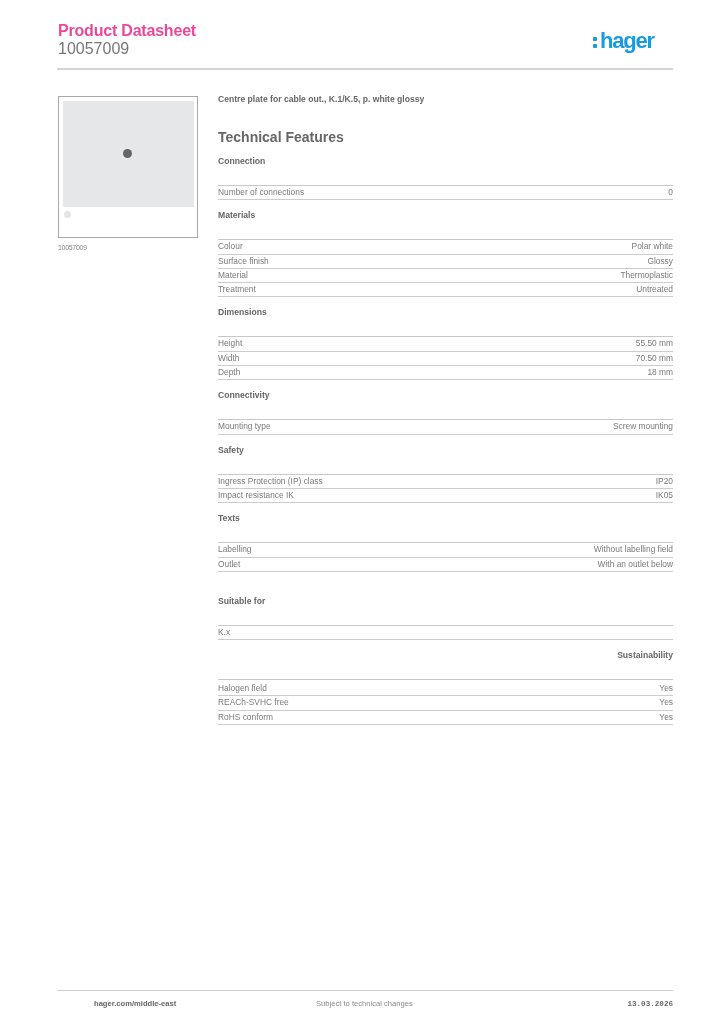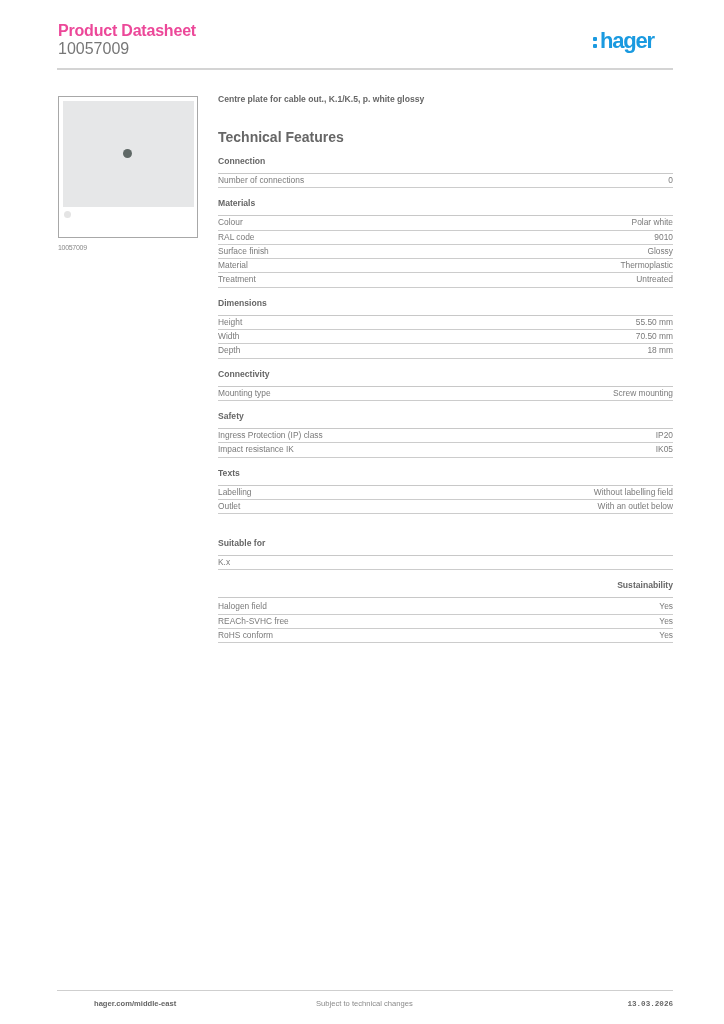--- a/index.html
+++ b/index.html
@@ -17,21 +17,21 @@
   .plate { position: absolute; left: 4px; top: 4px; width: 131px; height: 106px; background: #e6e7e8; }
   .plate-hole { position: absolute; left: 60px; top: 48px; width: 9px; height: 9px; border-radius: 50%; background: #5f6866; }
   .swatch { position: absolute; left: 5px; top: 114px; width: 7px; height: 7px; border-radius: 50%; background: #e4e4e4; }
   .img-caption { position: absolute; left: 58px; top: 244px; font-size: 7px; color: #888; letter-spacing: -0.3px; }
 
   .content { position: absolute; left: 218px; top: 92px; width: 455px; }
   .product-name { font-size: 8.6px; font-weight: bold; color: #666; height: 14px; line-height: 14px; margin-bottom: 24px; }
   .tech-title { font-size: 14px; font-weight: bold; color: #666; height: 14px; line-height: 14px; margin-bottom: 11px; }
   .section { margin-bottom: 9px; }
   .section.gap-lg { margin-bottom: 23px; }
-  .sec-head { font-size: 8.6px; font-weight: bold; color: #666; height: 12px; line-height: 12px; border-bottom: 1.4px solid #c8c8c8; padding-bottom: 6px; }
+  .sec-head { font-size: 8.6px; font-weight: bold; color: #666; height: 12px; line-height: 12px; border-bottom: 1.4px solid #c8c8c8; padding-bottom: 18px; }
   .row { display: flex; justify-content: space-between; height: 13.3px; line-height: 13.3px; font-size: 8.4px; color: #7a7a7a; border-bottom: 1.2px solid #cccccc; }
   .row .v { text-align: right; }
 
   .footer-rule { position: absolute; left: 57px; top: 990px; width: 616px; height: 1px; background: #cfcfcf; }
   .footer { position: absolute; left: 58px; top: 998px; width: 615px; font-size: 7.6px; height: 12px; line-height: 12px; }
   .footer .l { position: absolute; left: 0; font-weight: bold; color: #666; padding-left: 36px; }
   .footer .c { position: absolute; left: 258px; color: #8a8a8a; }
   .footer .r { position: absolute; right: 0; font-weight: bold; color: #666; font-family: Liberation Mono, monospace; }
 </style>
 </head>
@@ -64,24 +64,20 @@
         <span>Number of connections</span>
         <span class="v">0</span>
       </div>
   </div>
 
   <div class="section">
     <div class="sec-head">Materials</div>
     <div class="row">
         <span>Colour</span>
         <span class="v">Polar white</span>
-      </div>
-    <div class="row">
-        <span>RAL code</span>
-        <span class="v">9010</span>
       </div>
     <div class="row">
         <span>Surface finish</span>
         <span class="v">Glossy</span>
       </div>
     <div class="row">
         <span>Material</span>
         <span class="v">Thermoplastic</span>
       </div>
     <div class="row">

